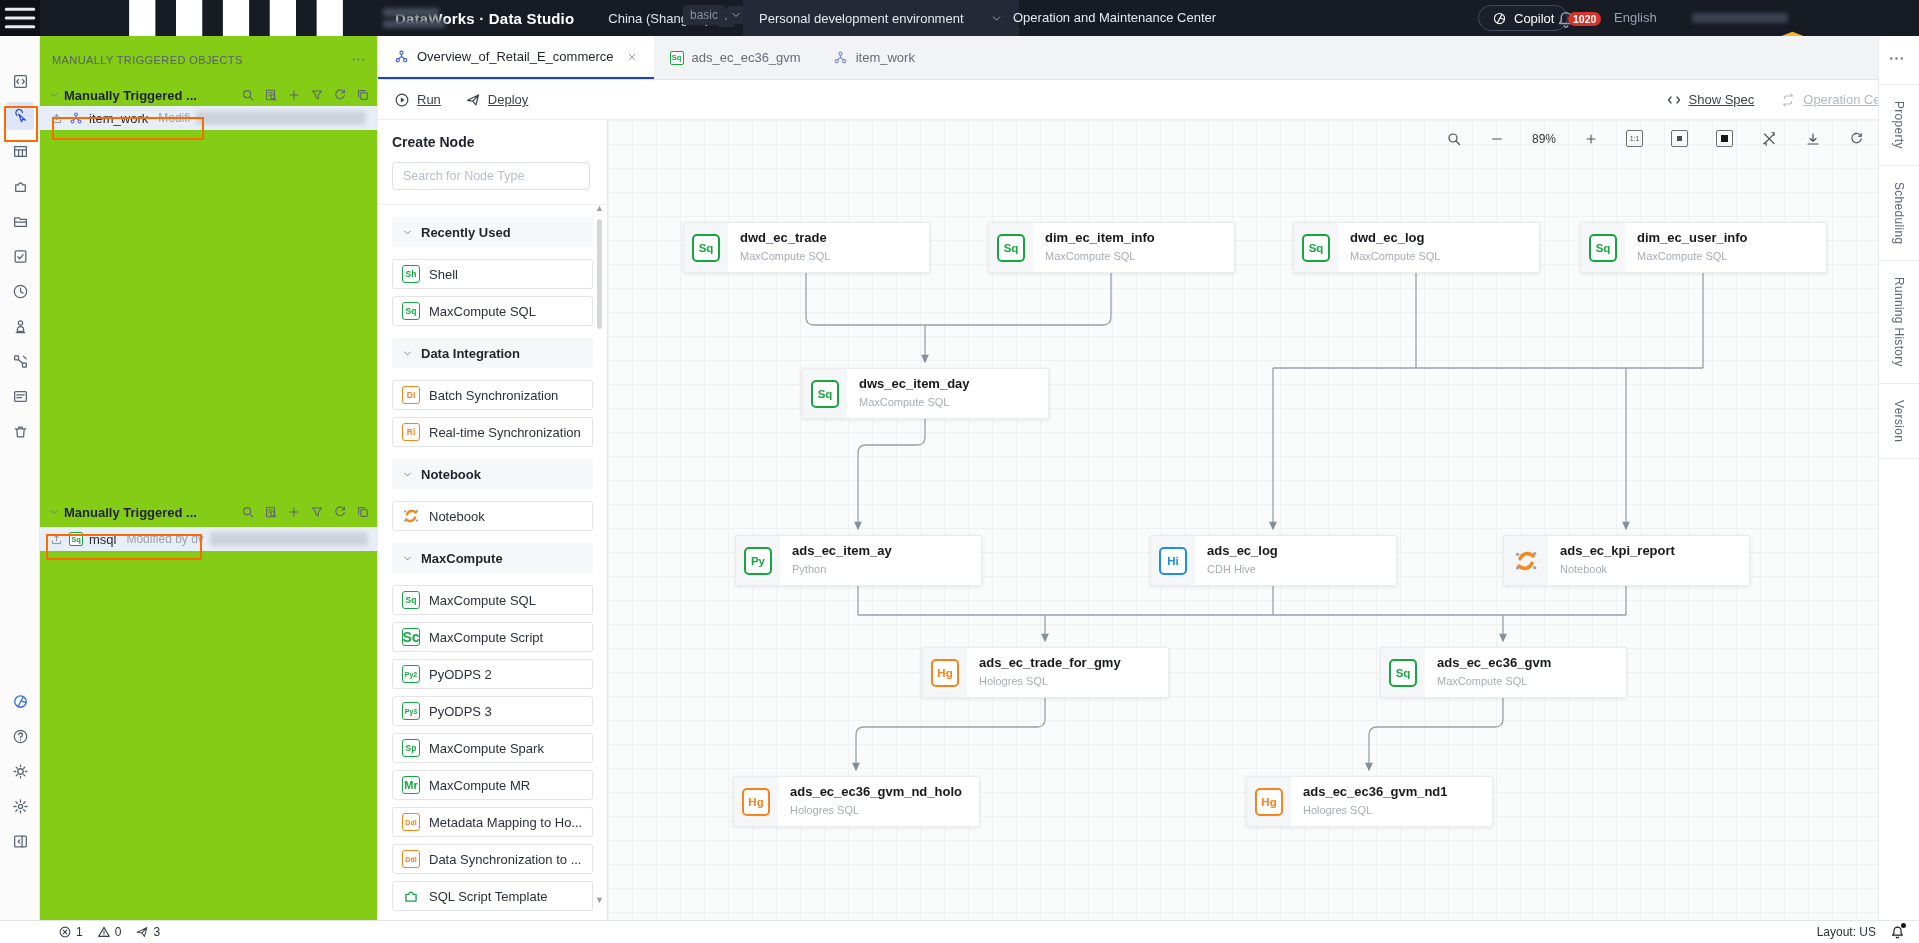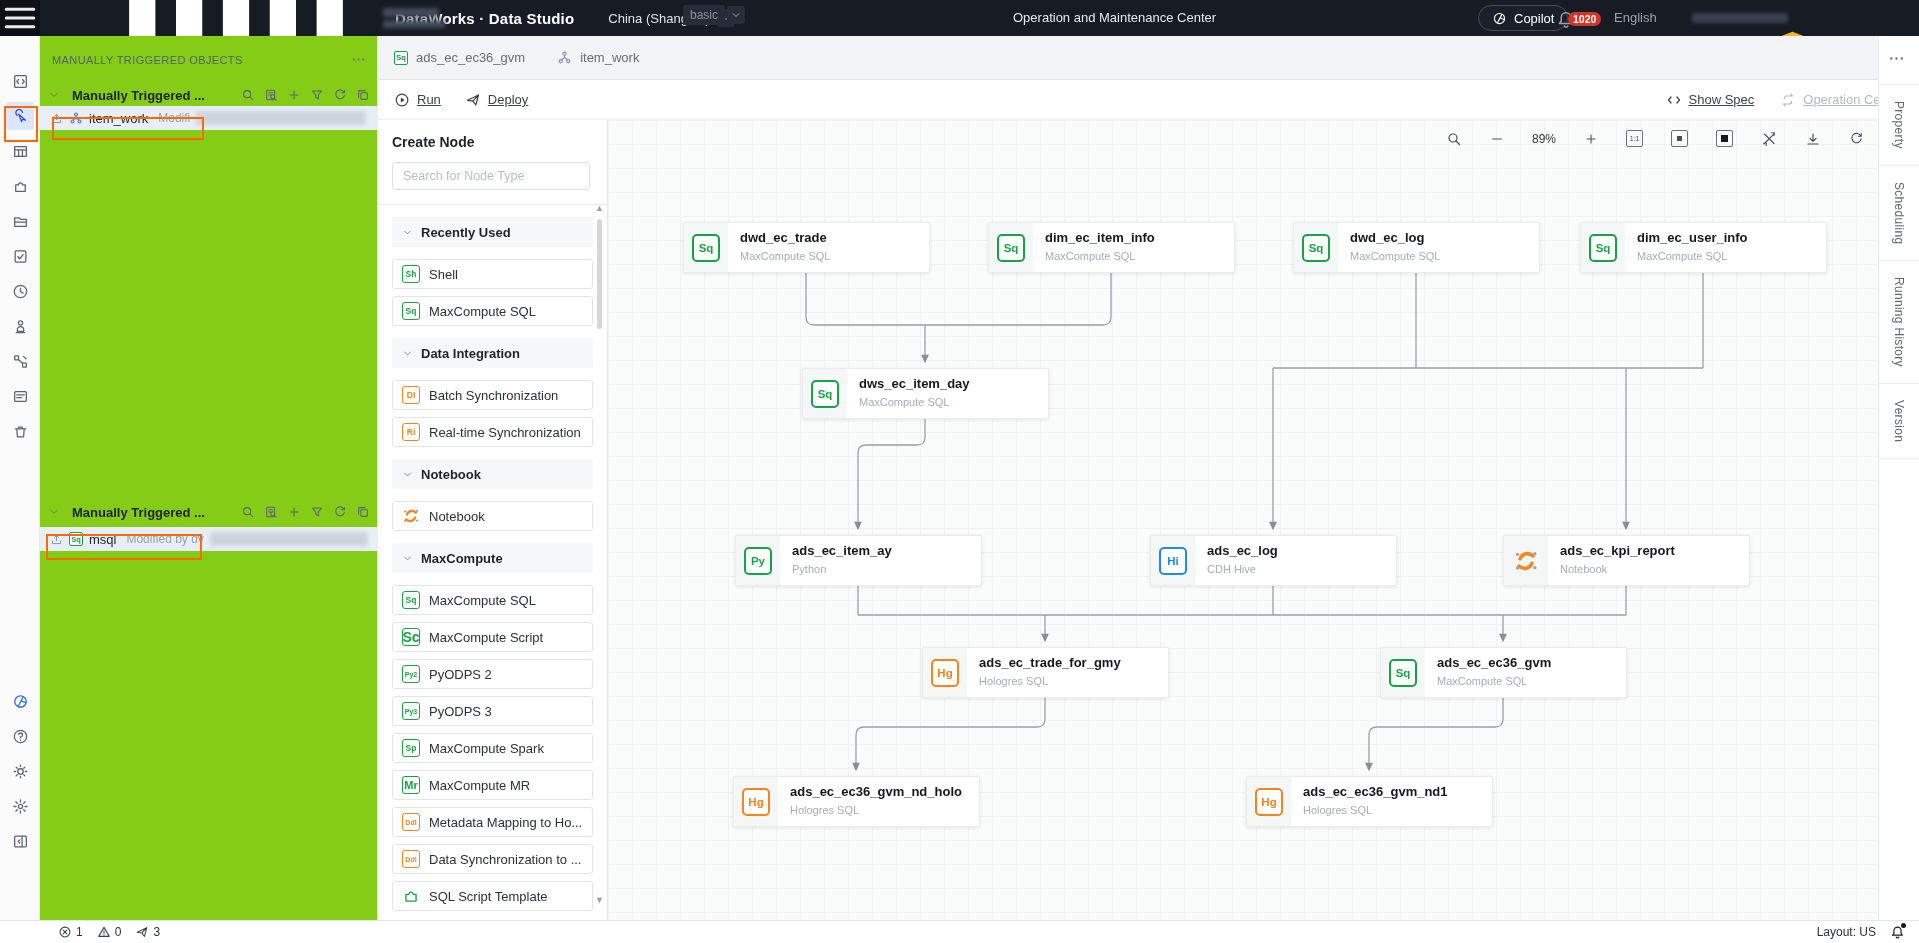--- a/index.html
+++ b/index.html
@@ -24,21 +24,21 @@
   
   #rail{left:0;top:36px;width:40px;height:884px;background:#fbfbfc;border-right:1px solid #e8e9eb;}
   .rail-item{width:40px;height:34px;display:flex;align-items:center;justify-content:center;color:#5a6472;}
   .rail-item.active{color:#2d50e0;}
   .rail-item.active .railbg{background:#dde6f8;border-radius:3px;}
   .railbg{width:28px;height:28px;display:flex;align-items:center;justify-content:center;}
   
   #tree{left:40px;top:36px;width:338px;height:884px;background:#84cc16;border-right:1px solid #e4e6e8;}
   #tree-header{position:absolute;left:12px;top:16px;width:314px;display:flex;justify-content:space-between;align-items:center;
                font-size:11px;color:#56606c;letter-spacing:.4px;}
-  .tree-sec{position:absolute;left:0;width:338px;height:24px;display:flex;align-items:center;padding:0 8px;gap:12px;}
+  .tree-sec{position:absolute;left:0;width:338px;height:24px;display:flex;align-items:center;padding:0 8px;gap:4px;}
   .tree-sec .lbl{font-weight:bold;font-size:13px;color:#1f2329;}
   .tree-sec .secicons{margin-left:auto;display:flex;gap:9px;color:#5a6472;}
   .tree-row{position:absolute;left:0;width:338px;height:24px;background:#e8eef7;display:flex;align-items:center;padding:0 10px;gap:6px;}
   .tree-row .nm{color:#24292f;font-size:13px;}
   .tree-row .meta{color:#9aa1ab;font-size:12px;margin-left:4px;white-space:nowrap;}
   .rowblur{height:14px;background:#ccd3dd;border-radius:2px;filter:blur(2px);}
   .minisq{width:14px;height:14px;border:1px solid #17a542;color:#17a542;border-radius:2px;font-size:7.5px;font-weight:bold;
           display:flex;align-items:center;justify-content:center;background:#fff;}
   .annot{position:absolute;border:2px solid #ff6a00;pointer-events:none;z-index:30;}
   
@@ -130,20 +130,28 @@
     <div class="flex" style="position:absolute;left:683px;top:5px;">
       <span class="tb-chip" style="color:#8a919e;">basic</span>
       <span class="tb-chev">
           <span class="icslot" style="width:12px;height:12px;display:block;">
             <svg class="ic" viewBox="0 0 16 16" fill="none" stroke="currentColor" stroke-width="1.2" stroke-linecap="round" stroke-linejoin="round" style="width:100%;height:100%;">
               <path d="M4 6l4 4 4-4"></path>
             </svg>
           </span>
         </span>
     </div>
+    <div id="env-seg" class="abs" style="left:743px;top:0;">
+      <span>Personal development environment</span>
+      <span class="icslot" style="width:13px;height:13px;color:#9aa2b1;">
+          <svg class="ic" viewBox="0 0 16 16" fill="none" stroke="currentColor" stroke-width="1.2" stroke-linecap="round" stroke-linejoin="round" style="width:100%;height:100%;">
+            <path d="M4 6l4 4 4-4"></path>
+          </svg>
+        </span>
+    </div>
     <div class="abs" style="left:1013px;top:10px;color:#e6e9ee;">Operation and Maintenance Center</div>
     <div id="copilot-pill" class="abs" style="left:1478px;top:5px;">
       <span class="icslot" style="width:15px;height:15px;color:#fff;">
           <svg class="ic" viewBox="0 0 16 16" fill="none" stroke="currentColor" stroke-width="1.2" stroke-linecap="round" stroke-linejoin="round" style="width:100%;height:100%;">
             <circle cx="8" cy="8" r="5.4"></circle>
             <path d="M10.6 3.6L6 12.3M8.4 7.5l4.8 1.6"></path>
           </svg>
         </span>
       <span style="font-size:13px;">Copilot</span>
     </div>
@@ -466,20 +474,36 @@
           </span>
           <span class="minisq">Sq</span>
           <span class="nm">msql</span>
           <span class="meta">Modified by dv</span>
           <span class="rowblur" style="flex:1;max-width:170px;"></span>
         </div>
       </div>
   </div>
 
   <div id="tabbar" class="abs">
+      <div class="tab active">
+        <span style="width:15px;height:15px;color:#3b62e4;display:block;">
+          <svg class="ic" viewBox="0 0 16 16" fill="none" stroke="currentColor" stroke-width="1.2" stroke-linecap="round" stroke-linejoin="round" style="width:100%;height:100%;">
+            <circle cx="8" cy="4" r="1.7"></circle>
+            <circle cx="4" cy="12" r="1.7"></circle>
+            <circle cx="12" cy="12" r="1.7"></circle>
+            <path d="M8 5.7V8M8 8l-3.2 2.4M8 8l3.2 2.4"></path>
+          </svg>
+        </span>
+        <span>Overview_of_Retail_E_commerce</span>
+        <span class="tclose" style="width:12px;height:12px;display:block;">
+          <svg class="ic" viewBox="0 0 16 16" fill="none" stroke="currentColor" stroke-width="1.2" stroke-linecap="round" stroke-linejoin="round" style="width:100%;height:100%;">
+            <path d="M4.5 4.5l7 7M11.5 4.5l-7 7"></path>
+          </svg>
+        </span>
+      </div>
       <div class="tab">
         <span class="minisq">Sq</span>
         <span>ads_ec_ec36_gvm</span>
       </div>
       <div class="tab">
         <span style="width:15px;height:15px;color:#7d93c8;display:block;">
           <svg class="ic" viewBox="0 0 16 16" fill="none" stroke="currentColor" stroke-width="1.2" stroke-linecap="round" stroke-linejoin="round" style="width:100%;height:100%;">
             <circle cx="8" cy="4" r="1.7"></circle>
             <circle cx="4" cy="12" r="1.7"></circle>
             <circle cx="12" cy="12" r="1.7"></circle>

